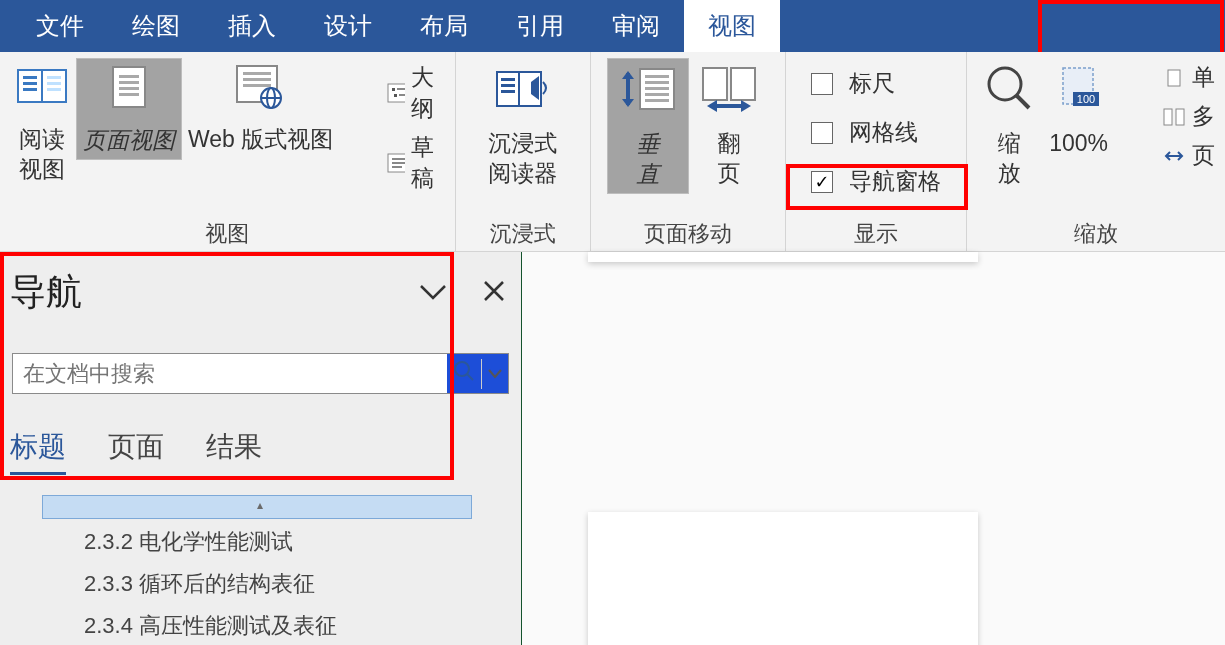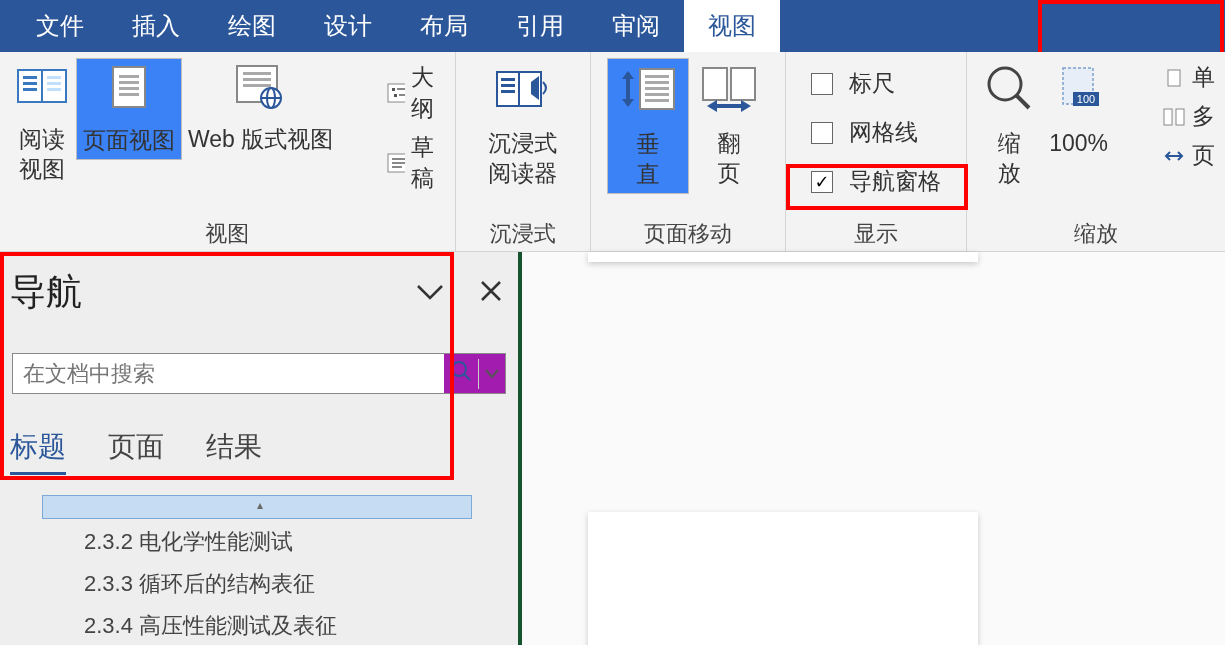--- a/index.html
+++ b/index.html
@@ -55,21 +55,21 @@
     align-items: center;
     padding: 6px 8px 0 8px;
   }
   .group .body { flex: 1; display: flex; align-items: flex-start; }
   .group .label { font-size: 22px; color: #444; height: 34px; line-height: 34px; }
 
   .bigbtn {
     display: flex; flex-direction: column; align-items: center;
     padding: 4px 6px; text-align: center; cursor: pointer;
   }
-  .bigbtn.selected { background: #3b82f6; border: 1px solid #bdbdbd; }
+  .bigbtn.selected { background: #a3a3a3; border: 1px solid #bdbdbd; font-style: italic; }
   .bigbtn .biglabel { font-size: 23px; line-height: 30px; margin-top: 14px; white-space: pre; }
   .bigbtn svg { display: block; }
 
   .smalllist { display: flex; flex-direction: column; gap: 8px; padding: 4px 2px; }
   .smallbtn { display: flex; align-items: center; gap: 6px; cursor: pointer; font-size: 23px; padding-left: 40px; }
   .checkrow { display: flex; align-items: center; gap: 16px; font-size: 23px; padding: 4px 2px; cursor: pointer; }
   .checkrow .box { width: 22px; height: 22px; border: 1.5px solid #666; background: #fff; display: flex; align-items: center; justify-content: center; }
   .checkrow .box.checked::after { content: "✓"; font-size: 18px; color: #000; }
 
   .highlight-nav {
@@ -80,34 +80,34 @@
   }
 
   
   .lower {
     display: flex;
     height: calc(645px - 52px - 200px);
   }
   .navpane {
     width: 522px;
     background: #eeeeee;
-    border-right: 4px solid #14532d;
+    border-right: 1px solid #14532d;
     position: relative;
     padding: 12px 8px 0 8px;
     display: flex;
     flex-direction: column;
   }
   .navpane .titlebar { display: flex; align-items: center; justify-content: space-between; padding: 4px 8px 10px 2px; }
   .navpane .title { font-size: 36px; color: #222; }
   .navpane .titleicons { display: flex; gap: 36px; font-size: 28px; color: #333; }
   .navpane .titleicons span { cursor: pointer; }
 
   .searchbox {
     display: flex; align-items: center;
-    border: 1px solid #8a8a8a; background: #a21caf;
+    border: 1px solid #8a8a8a; background: #1d4ed8;
     height: 44px; margin: 26px 4px 0 4px;
   }
   .searchbox input {
     flex: 1; border: none; outline: none; font-size: 22px; padding: 0 10px; height: 100%;
     color: #555;
   }
   .searchbox .magnifier { width: 34px; text-align: center; color: #2b579a; font-size: 22px; }
   .searchbox .sep { width: 1px; height: 30px; background: #ccc; }
   .searchbox .dd { width: 26px; text-align: center; color: #555; cursor: pointer; }
 
@@ -152,22 +152,22 @@
   }
   .page.top { left: 66px; top: 0; height: 10px; }
   .page.bot { left: 66px; top: 260px; height: 200px; }
 
 </style>
 </head>
 <body>
 
 <div class="tabstrip">
   <div class="tab">文件</div>
+  <div class="tab">绘图</div>
   <div class="tab">插入</div>
-  <div class="tab">绘图</div>
   <div class="tab">设计</div>
   <div class="tab">布局</div>
   <div class="tab">引用</div>
   <div class="tab">审阅</div>
   <div class="tab active">视图</div>
   <div class="highlight-top"></div>
 </div>
 
 <div class="ribbon">
 

